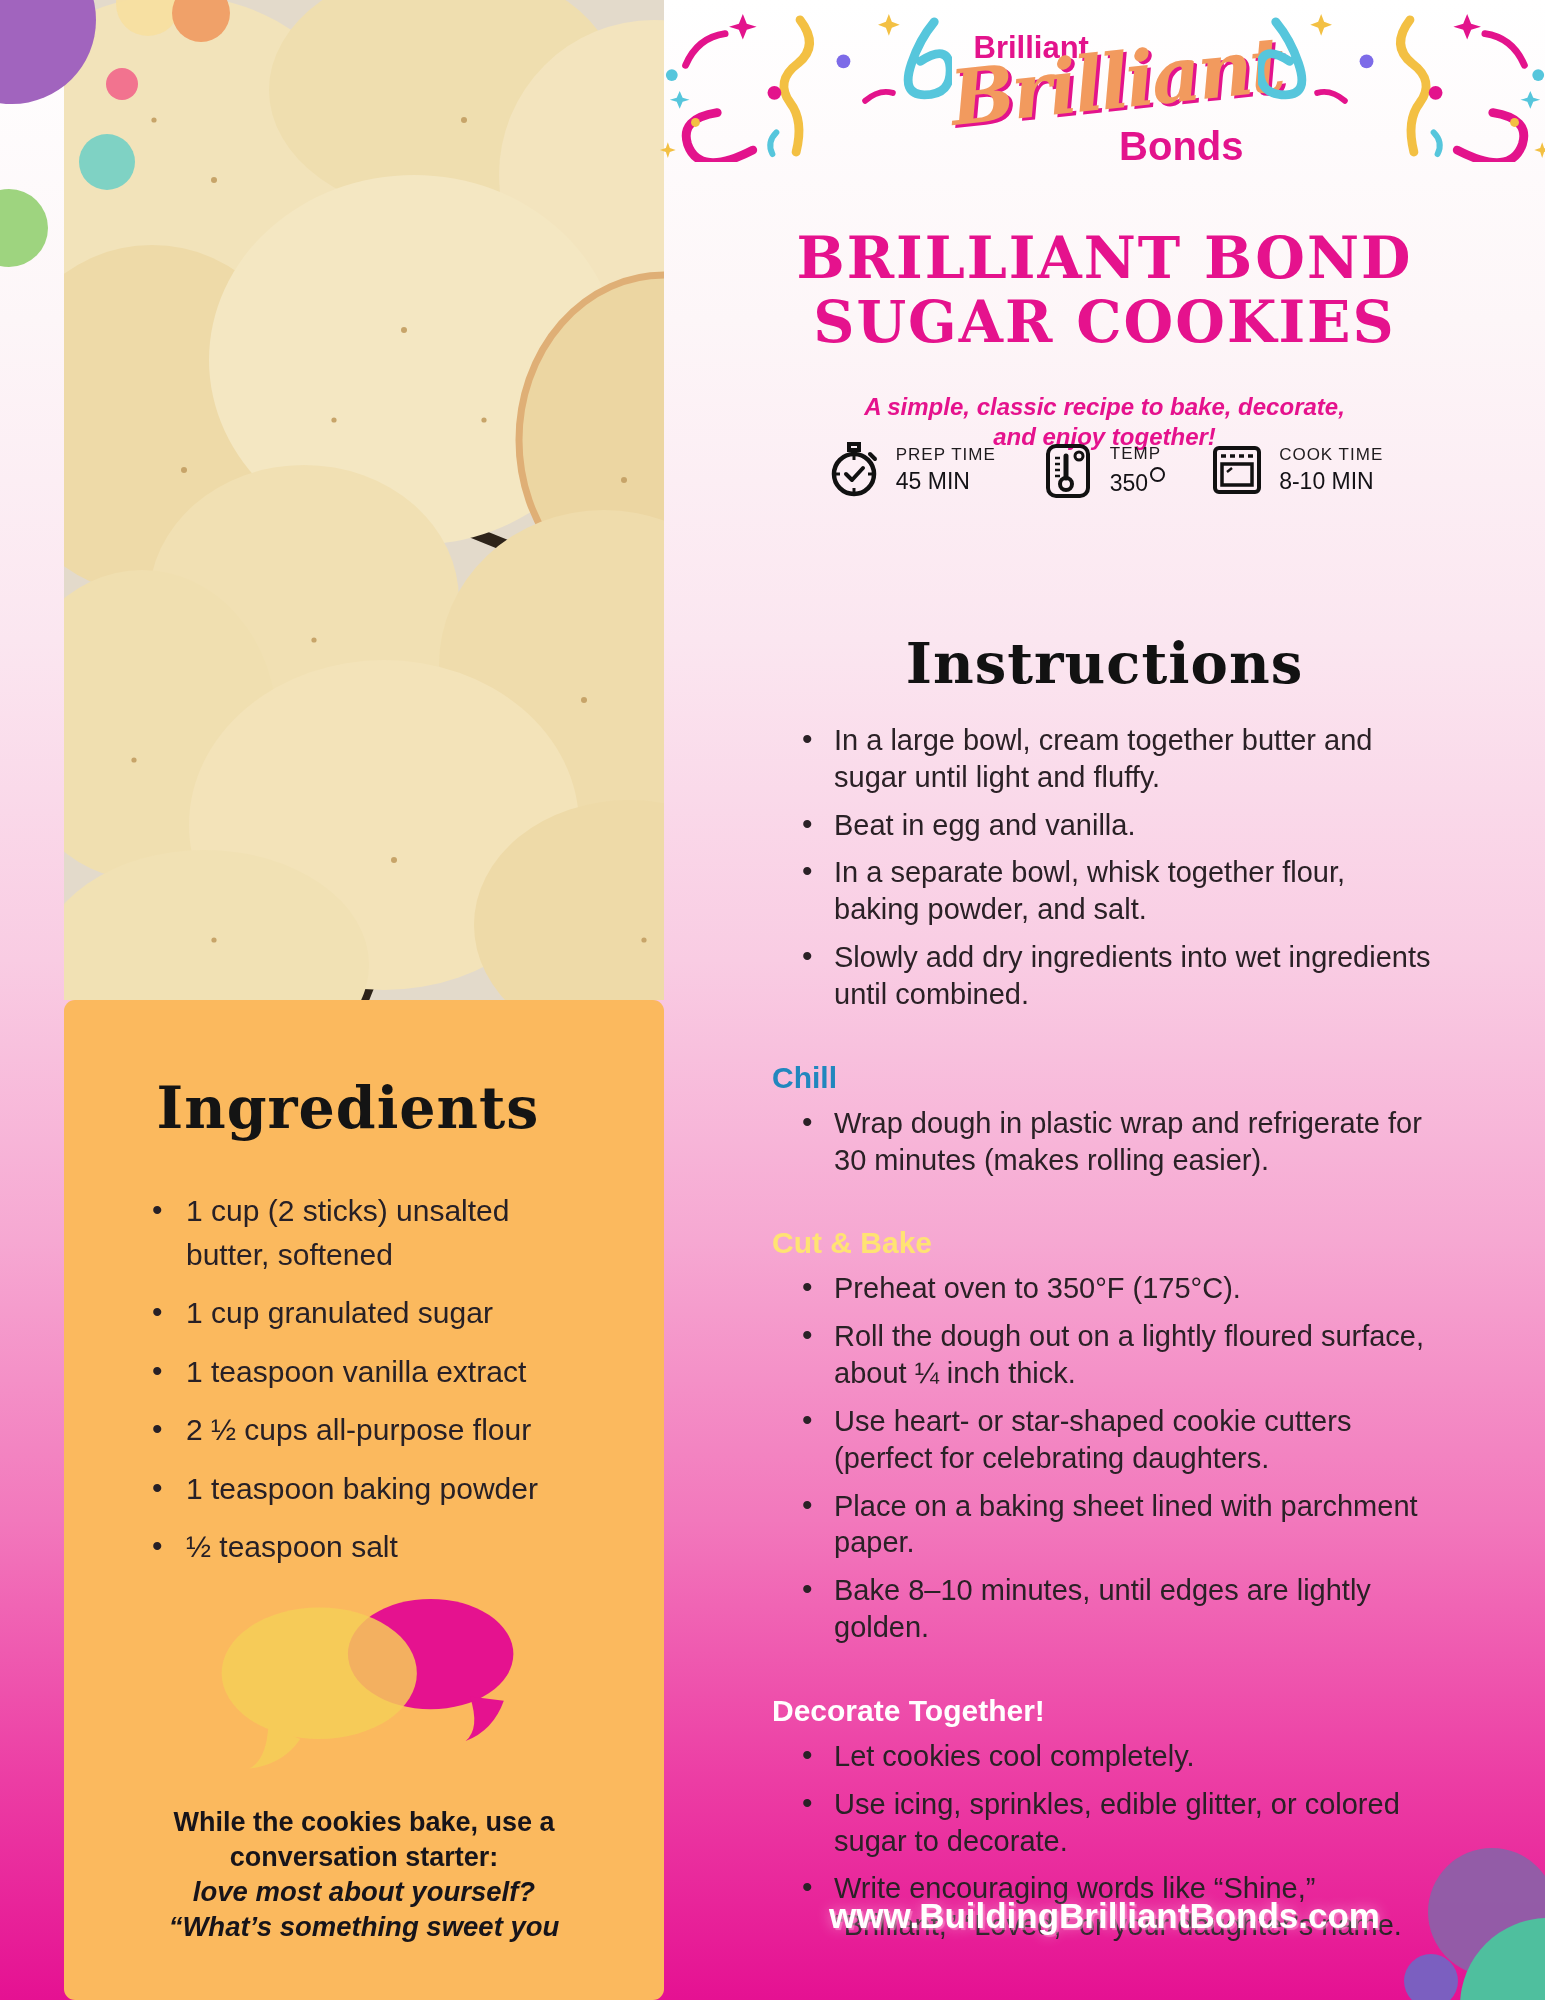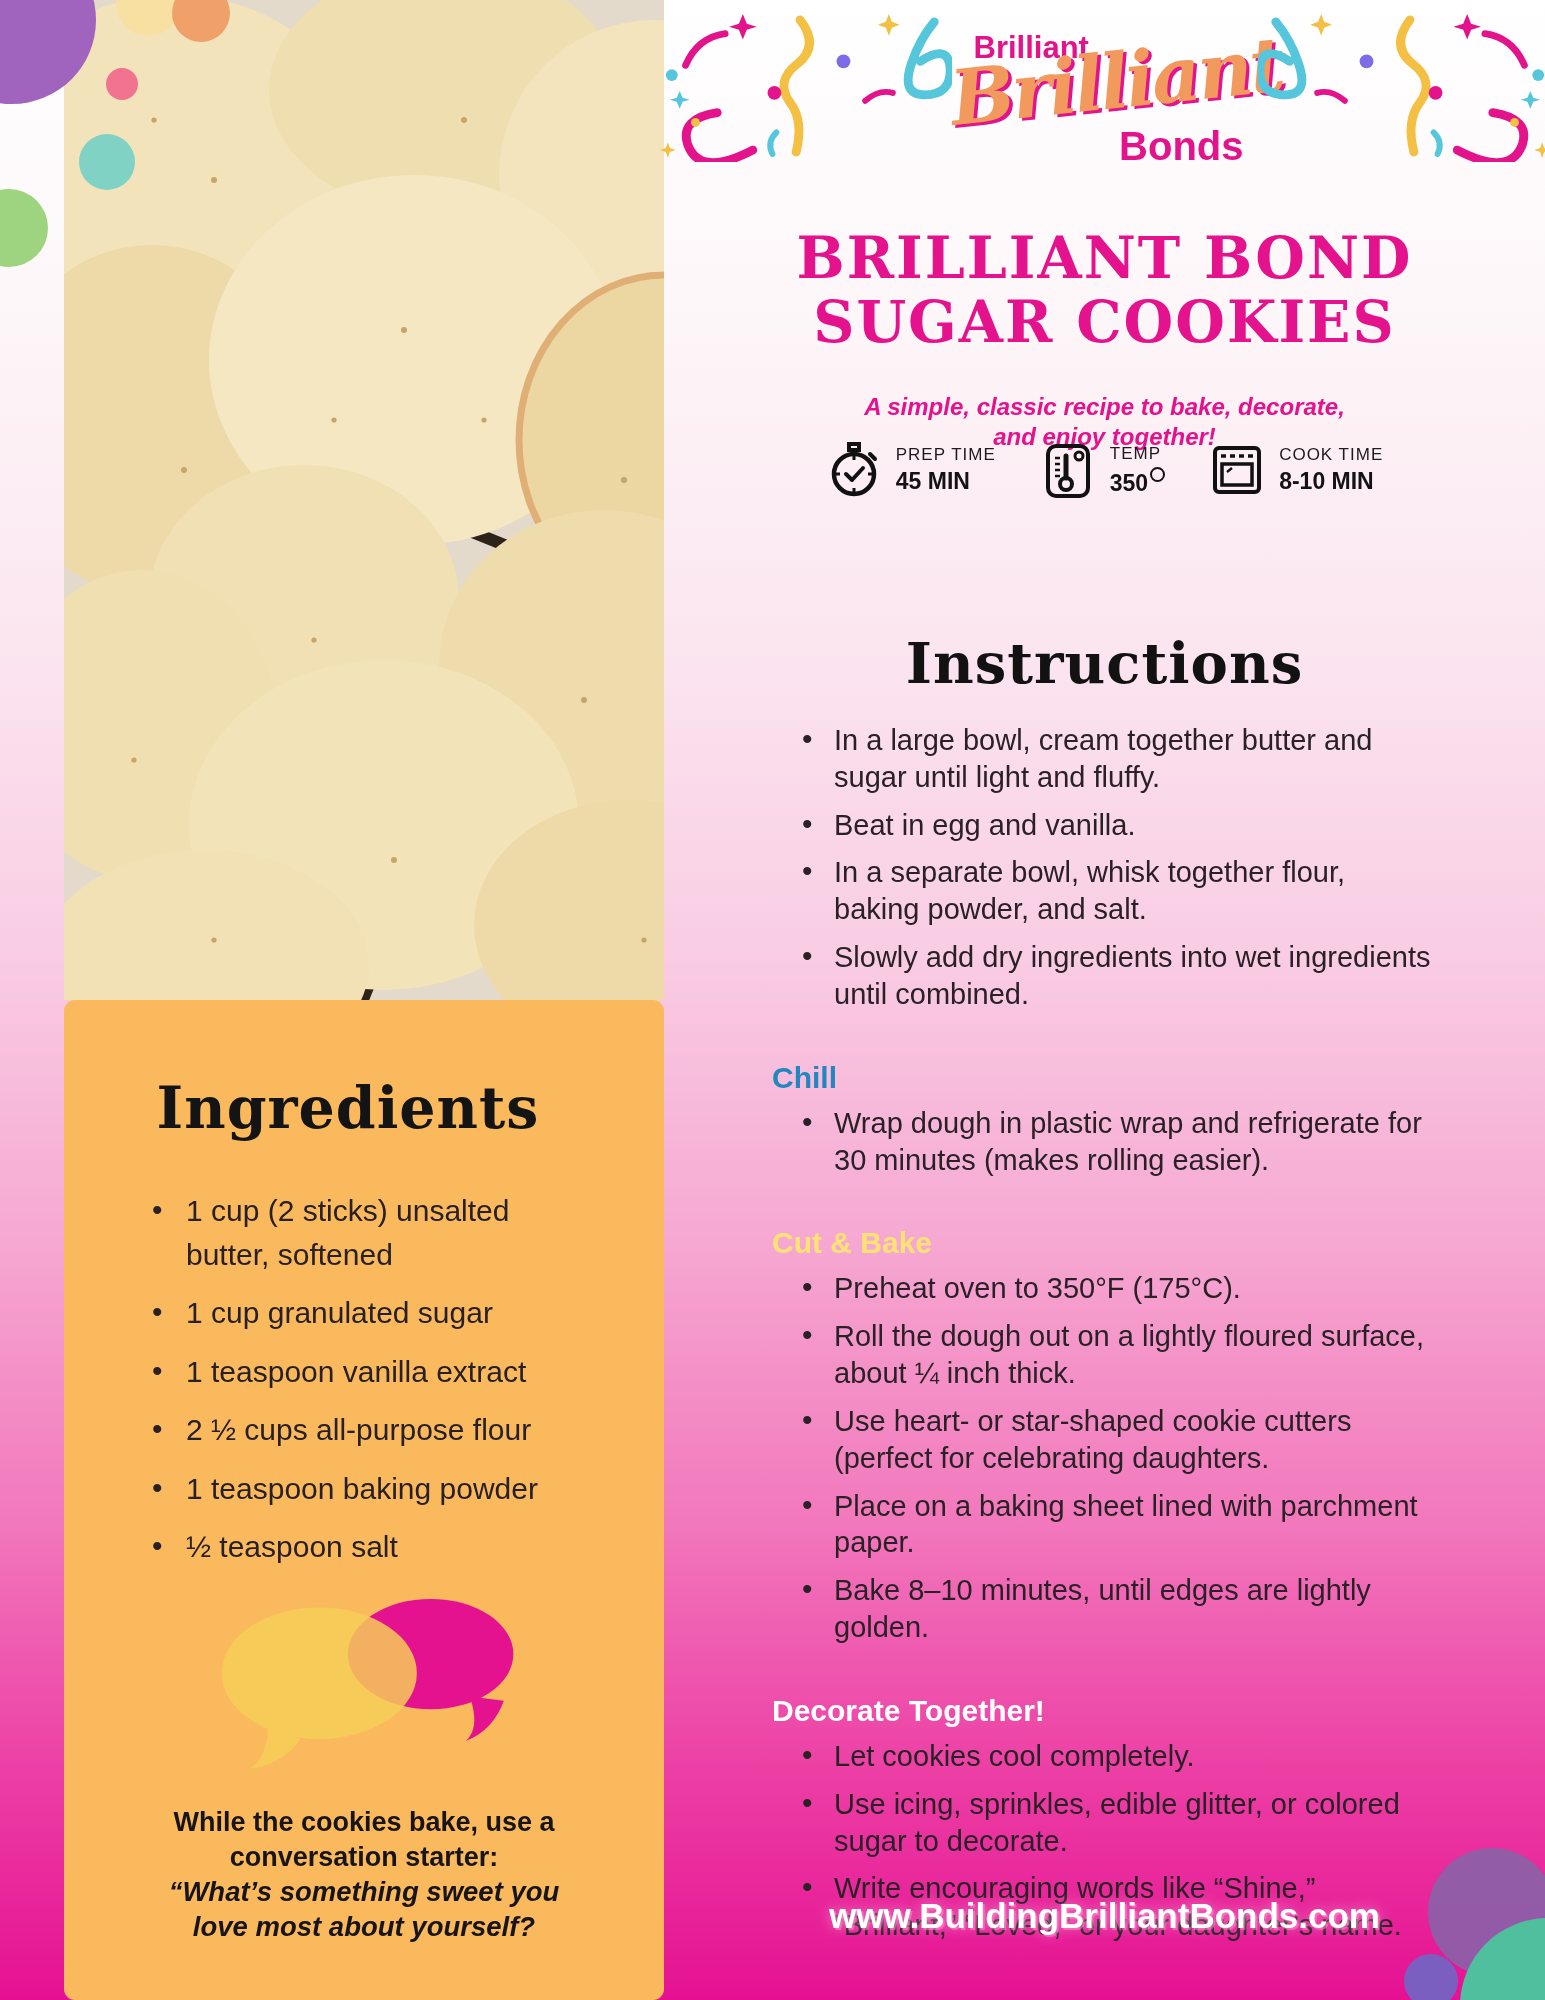--- a/index.html
+++ b/index.html
@@ -53,21 +53,21 @@
   .title-block{position:absolute;top:226px;left:0;right:0;text-align:center;
        font-family:"DejaVu Serif","Liberation Serif",serif;font-weight:700;
        color:#E5128D;font-size:57px;line-height:1.12;letter-spacing:2px;}
   .subtitle{position:absolute;top:392px;left:0;right:0;text-align:center;
        color:#E5128D;font-weight:bold;font-style:italic;font-size:24px;line-height:1.25;}
 
   .info-row{position:absolute;top:442px;left:0;right:0;display:flex;justify-content:center;gap:44px;}
   .info-item{display:flex;align-items:center;gap:14px;}
   .info-icon{width:56px;height:56px;flex:0 0 auto;}
   .info-label{font-size:17px;letter-spacing:1px;color:#1E1B1E;}
-  .info-value{font-size:23px;font-weight:bold;color:#141216;margin-top:3px;}
+  .info-value{font-size:23px;font-weight:normal;color:#141216;margin-top:3px;}
   .degree-ring{display:inline-block;width:11px;height:11px;border:2.5px solid #141216;border-radius:50%;
        vertical-align:super;margin-left:2px;}
 
   .instr-heading{position:absolute;top:592px;left:0;right:0;text-align:center;
        font-family:"DejaVu Serif","Liberation Serif",serif;font-weight:700;
        font-size:56px;color:#121212;letter-spacing:1px;}
 
   .instr-body{position:absolute;top:722px;left:108px;width:660px;}
   .sec-title{font-size:30px;font-weight:bold;margin:0 0 10px 0;}
   .sec-green{color:#22A566;}
@@ -170,22 +170,22 @@
         <g opacity="0.84">
           <ellipse cx="120" cy="80" rx="92" ry="62" fill="#F6CF58"></ellipse>
           <path d="M72,130 q-2,32 -18,40 q32,-4 48,-28 Z" fill="#F6CF58"></path>
         </g>
       </svg>
     </div>
 
     <div class="note">
       <div class="n-bold">While the cookies bake, use a</div>
       <div class="n-bold">conversation starter:</div>
+      <div class="n-italic">love most about yourself?</div>
       <div class="n-italic">“What’s something sweet you</div>
-      <div class="n-italic">love most about yourself?</div>
     </div>
   </div>
 
   <div class="right-col">
 
     <div class="brand-row">
       <svg class="confetti" viewBox="0 0 300 160" xmlns="http://www.w3.org/2000/svg">
         <path d="M30,62 Q42,34 70,30" stroke="#E3138C" stroke-width="7" fill="none" stroke-linecap="round"></path>
         <path d="M88,10 L92,20 L102,23 L92,26 L88,36 L84,26 L74,23 L84,20 Z" fill="#E3138C"></path>
         <circle cx="16" cy="72" r="6" fill="#56C6DC"></circle>

